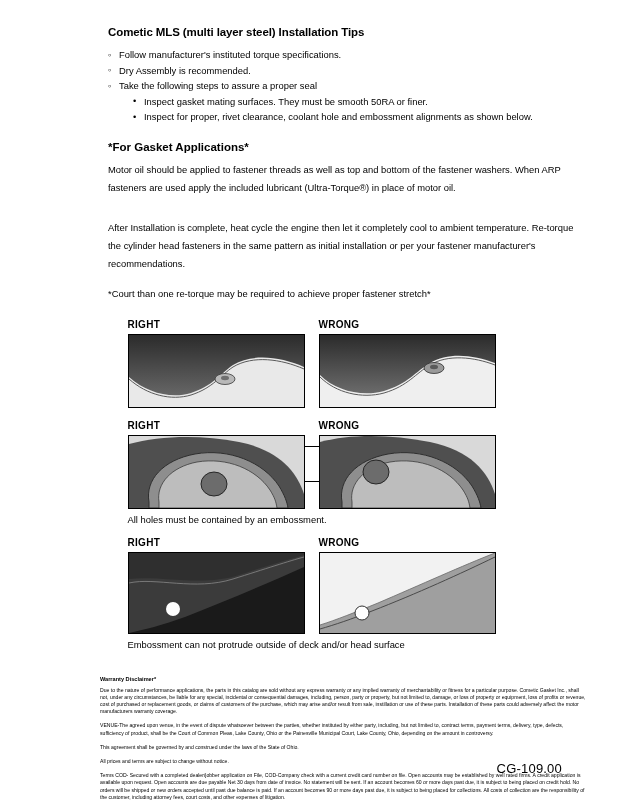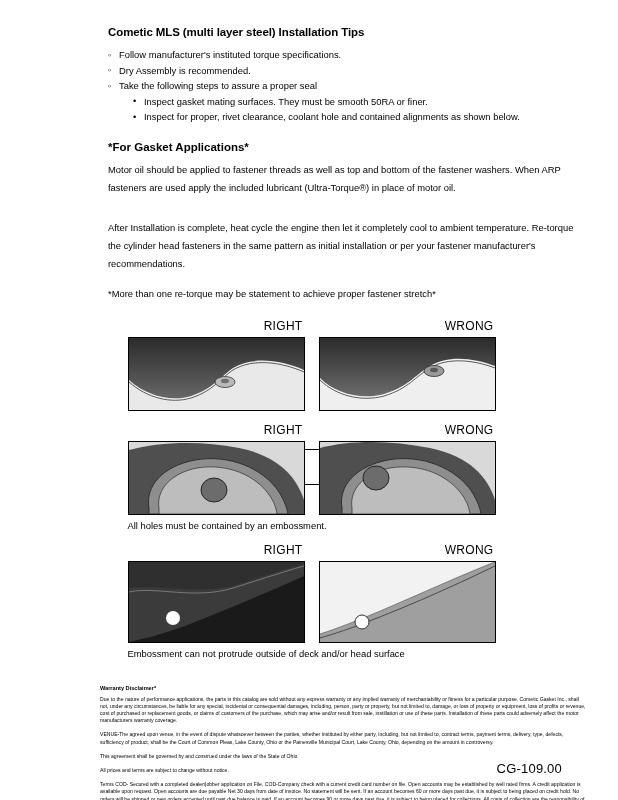--- a/index.html
+++ b/index.html
@@ -92,23 +92,23 @@
   .figrow {
     position: relative;
     display: flex;
     justify-content: center;
     gap: 16px;
   }
   .figcol {
     width: 175px;
   }
   .figlabel {
-    text-align: right;
-    font-size: 12px;
-    font-weight: normal;
+    text-align: left;
+    font-size: 10px;
+    font-weight: bold;
     letter-spacing: 0.3px;
     margin-bottom: 4px;
   }
   .figbox {
     width: 175px;
     height: 72px;
     border: 1px solid #000;
     position: relative;
     overflow: hidden;
     background: #ffffff;
@@ -177,30 +177,30 @@
 
   <h1 class="title">Cometic MLS (multi layer steel) Installation Tips</h1>
 
   <ul class="bullets">
     <li>Follow manufacturer's instituted torque specifications.</li>
     <li>Dry Assembly is recommended.</li>
     <li>
       <span>Take the following steps to assure a proper seal</span>
       <ul class="subbullets">
         <li>Inspect gasket mating surfaces.  They must be smooth 50RA or finer.</li>
-        <li>Inspect for proper, rivet clearance, coolant hole and contained alignments as shown below.</li>
+        <li>Inspect for proper, rivet clearance, coolant hole and embossment alignments as shown below.</li>
       </ul>
     </li>
   </ul>
 
   <h2 class="subhead">*For Gasket Applications*</h2>
 
   <p class="para">Motor oil should be applied to fastener threads as well as top and bottom of the fastener washers.  When ARP fasteners are used apply the included lubricant (Ultra-Torque®) in place of motor oil.</p>
   <p class="para">After Installation is complete, heat cycle the engine then let it completely cool to ambient temperature. Re-torque the cylinder head fasteners in the same pattern as initial installation or per your fastener manufacturer's recommendations.</p>
-  <p class="note">*More than one re-torque may be statement to achieve proper fastener stretch*</p>
+  <p class="note">*Court than one re-torque may be required to achieve proper fastener stretch*</p>
 
   <div class="figures">
 
     <div class="figrow">
       <div class="figcol">
         <div class="figlabel">RIGHT</div>
         <div class="figbox">
           <svg width="175" height="72" viewBox="0 0 175 72">
             <defs>
               <linearGradient id="g1" x1="0" y1="0" x2="0" y2="1">

